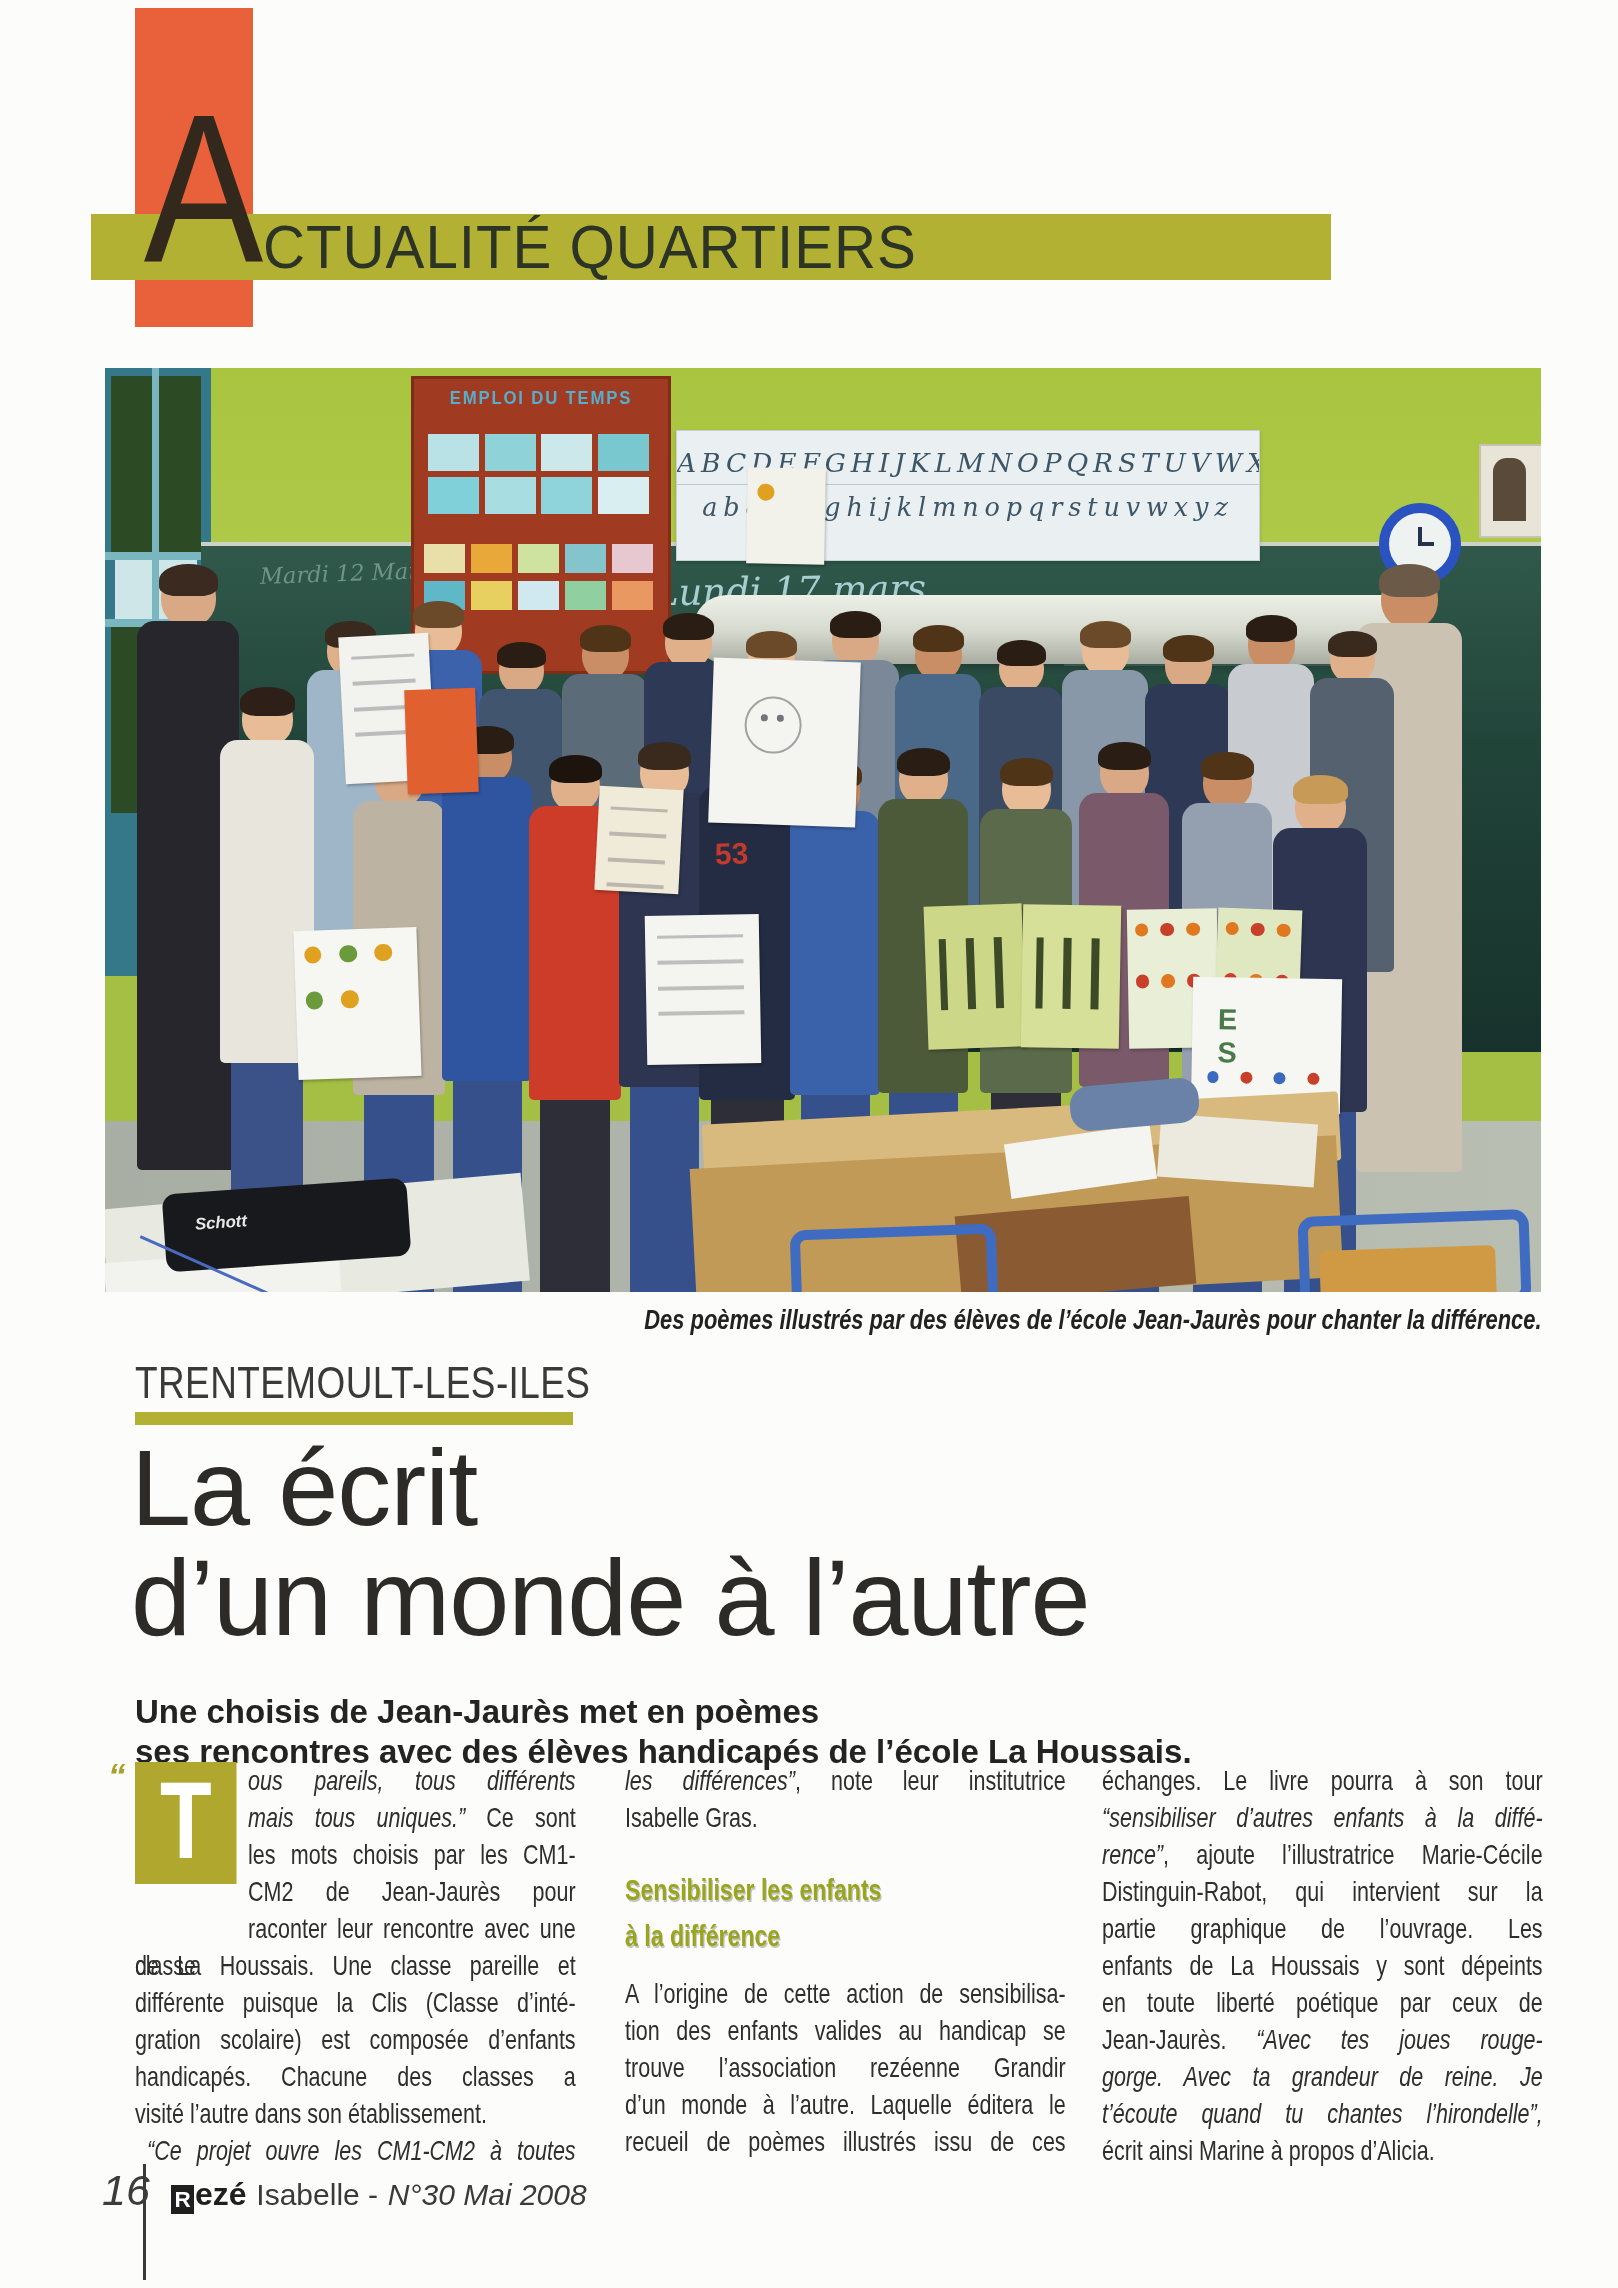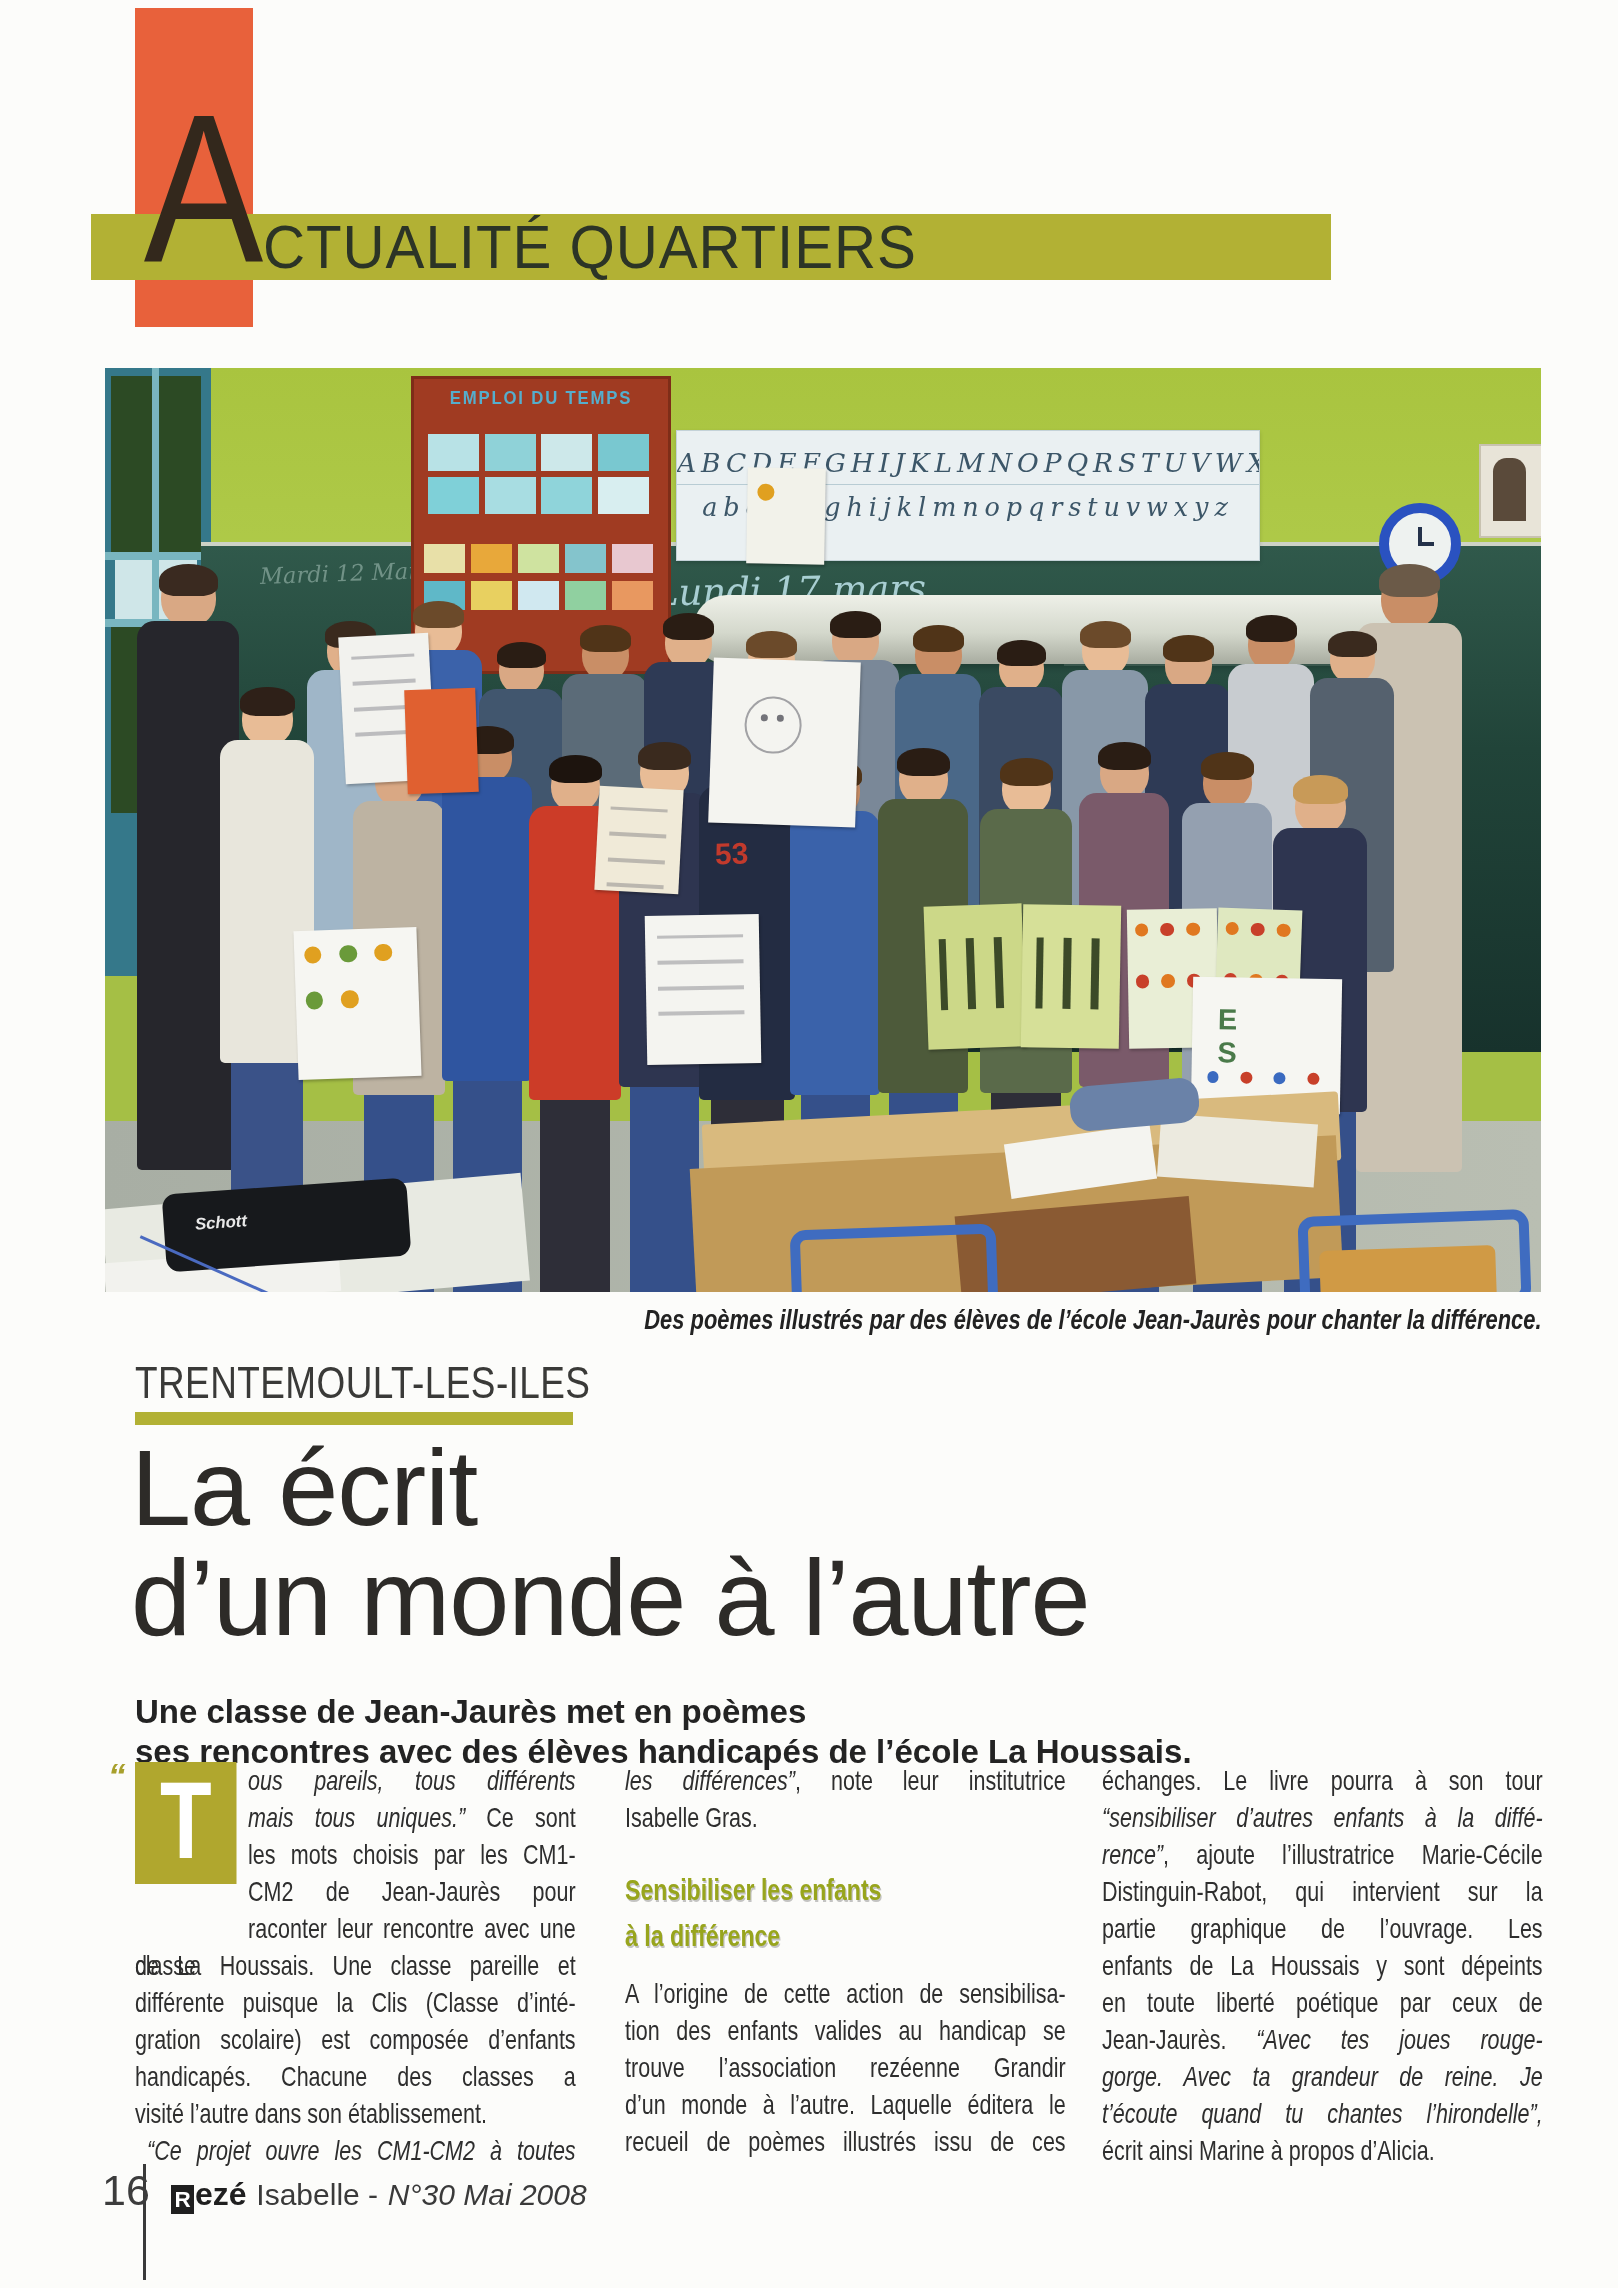--- a/index.html
+++ b/index.html
@@ -73,21 +73,21 @@
   .bl.ind{padding-left:15.7px;}
   .gh{font-weight:bold;font-size:30px;line-height:46px;color:#98a51d;
       text-shadow:1.5px 1.5px 0 rgba(90,90,90,.35);}
   #open-quote{left:108px;top:1756px;font-size:35px;font-weight:bold;font-style:italic;color:#a8a02c;}
   .dropcap-wrap{float:left;width:147px;height:151px;}
   .dropcap{width:132px;height:122px;background:#b0a72e;color:#fff;font-weight:bold;
       font-size:110px;line-height:116px;text-align:center;}
 
   
   #footer{left:102px;top:2166px;display:flex;align-items:baseline;white-space:nowrap;}
-  #page-number{font-size:43px;color:#3c3c3c;margin-right:21.6px;}
+  #page-number{font-size:43px;color:#3c3c3c;margin-right:21.6px;font-style:italic;}
   #footer-rule{left:143px;top:2164px;width:2.9px;height:116px;background:#3a3a3a;}
   #logo-box{display:inline-block;background:#1f1f1f;color:#fff;font-weight:bold;font-size:22.5px;
       width:22.5px;height:29px;line-height:29px;text-align:center;transform:translateY(2px);margin-right:1px;}
   #logo-rest{font-weight:bold;font-size:32px;color:#1f1f1f;margin-right:9.8px;}
   #footer-suffix{font-size:30px;color:#3a3a3a;margin-right:9.8px;}
   #footer-issue{font-size:30px;font-style:italic;color:#3a3a3a;}
 </style>
 </head>
 <body>
 
@@ -399,21 +399,21 @@
 
 <div class="abs" id="kicker">TRENTEMOULT-LES-ILES</div>
 <div class="abs" id="kicker-bar"></div>
 
 <div class="abs" id="headline">
   <div>La écrit</div>
   <div>d’un monde à l’autre</div>
 </div>
 
 <div class="abs" id="standfirst">
-  <div>Une classe de Jean-Jaurès met en poèmes</div>
+  <div>Une choisis de Jean-Jaurès met en poèmes</div>
   <div>ses rencontres avec des élèves handicapés de l’école La Houssais.</div>
 </div>
 
 <span class="abs" id="open-quote">“</span>
 <div class="col" id="col1">
     <div class="dropcap-wrap">
       <div class="dropcap">T</div>
     </div>
     <div class="bl jl"><span class="it">ous pareils, tous différents</span></div>
     <div class="bl jl"><span class="it">mais tous uniques.” </span><span>Ce sont</span></div>

